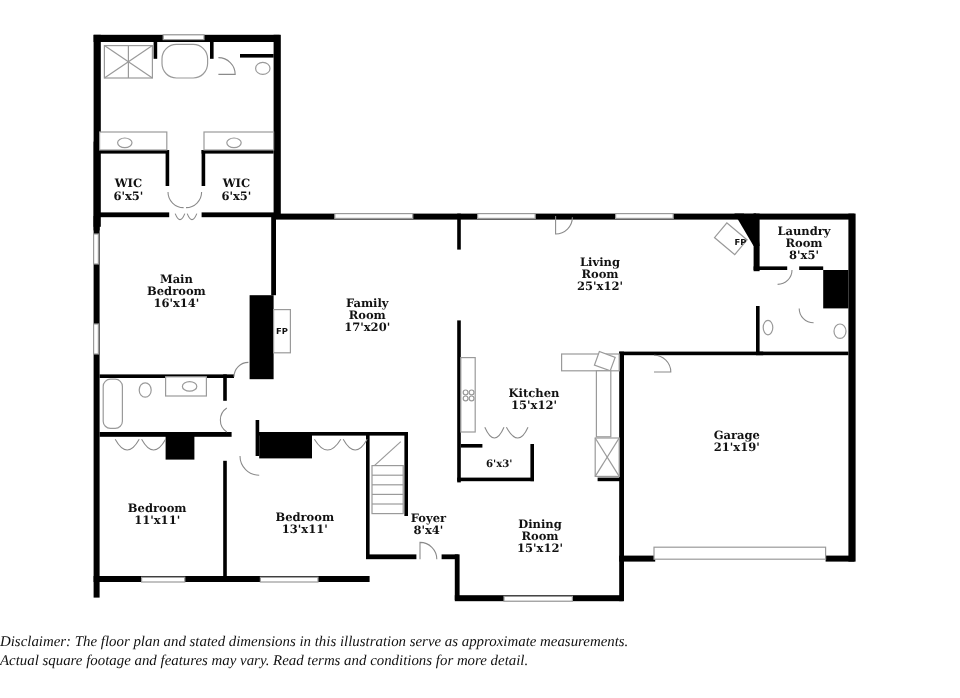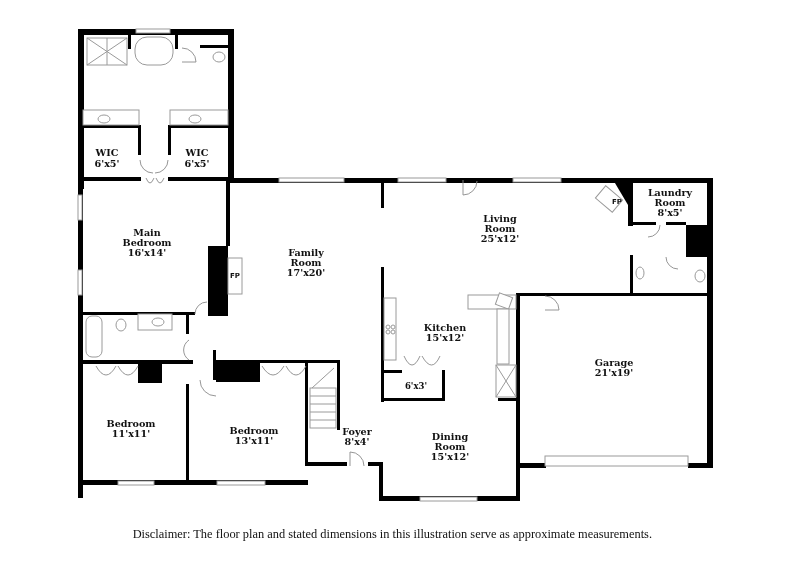--- a/index.html
+++ b/index.html
@@ -4,22 +4,22 @@
 <style>
   html, body { margin: 0; padding: 0; background: #ffffff; }
   body { width: 800px; height: 582px; position: relative; overflow: hidden; font-family: "DejaVu Serif", serif; }
   #plan { position: absolute; left: 0; top: 0; width: 800px; height: 515px; }
   .wall { fill: #000; }
   .fx { stroke: #9a9a9a; stroke-width: 1; fill: #fff; }
   .win { fill: #fff; stroke: #9a9a9a; stroke-width: 1; }
   .door { stroke: #8a8a8a; stroke-width: 0.9; fill: none; }
   .lbl { font-family: "DejaVu Serif", serif; font-weight: bold; font-size: 9.6px; fill: #111; text-anchor: middle; }
   .sm { font-family: "DejaVu Sans", sans-serif; font-weight: bold; font-size: 7px; fill: #111; text-anchor: middle; }
-  #disclaimer { position: absolute; left: 0; top: 526px; width: 652px; text-align: right;
-    font-family: "Liberation Serif", serif; font-size: 12.4px; line-height: 16px; color: #111; }
+  #disclaimer { position: absolute; left: 0; top: 526px; width: 652px; text-align: left;
+    font-family: "Liberation Serif", serif; font-size: 12.4px; line-height: 16px; color: #111; font-style: italic; }
 </style>
 </head>
 <body>
 
 <svg id="plan" viewBox="0 0 800 515" xmlns="http://www.w3.org/2000/svg">
 
   <g>
 
     <rect class="wall" x="78" y="29" width="155" height="6"></rect>
     <rect class="wall" x="78" y="29" width="6" height="160"></rect>
@@ -184,13 +184,14 @@
     <text class="lbl" x="254" y="434"><tspan x="254">Bedroom</tspan><tspan x="254" dy="10">13'x11'</tspan></text>
     <text class="lbl" x="357" y="435"><tspan x="357">Foyer</tspan><tspan x="357" dy="10">8'x4'</tspan></text>
     <text class="lbl" x="450" y="440"><tspan x="450">Dining</tspan><tspan x="450" dy="10">Room</tspan><tspan x="450" dy="10">15'x12'</tspan></text>
     <text class="sm" x="235" y="278">FP</text>
     <text class="sm" x="617" y="204">FP</text>
   </g>
 </svg>
 
 <div id="disclaimer">
   <div>Disclaimer: The floor plan and stated dimensions in this illustration serve as approximate measurements.</div>
+  <div>Actual square footage and features may vary. Read terms and conditions for more detail.</div>
 </div>
 
 </body></html>

